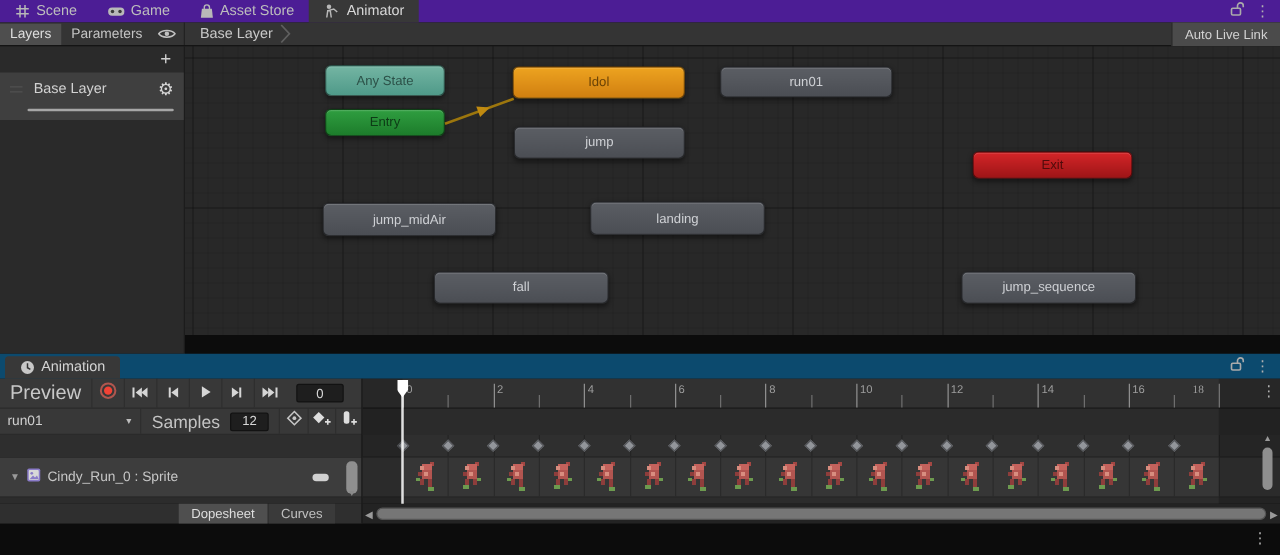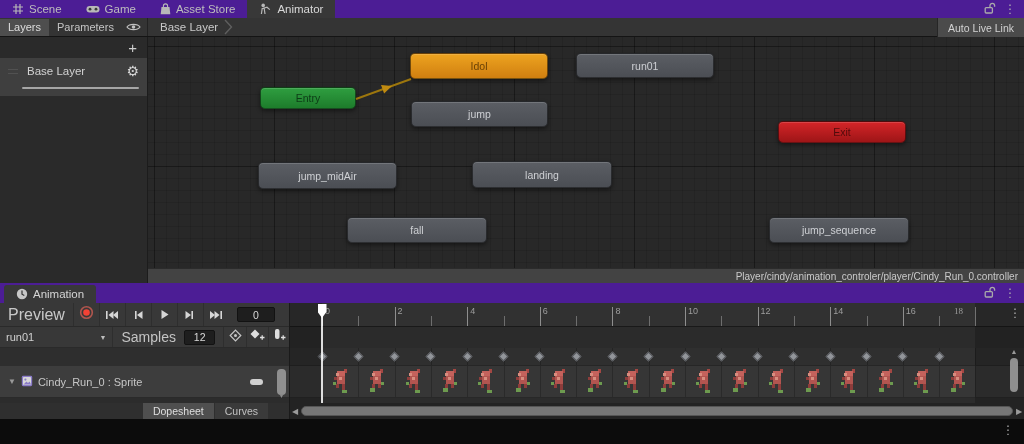--- a/index.html
+++ b/index.html
@@ -49,21 +49,21 @@
   .node{position:absolute;display:flex;align-items:center;justify-content:center;font-size:10.5px;border-radius:5px;
     border:1px solid rgba(0,0,0,.5);box-shadow:0 2px 4px rgba(0,0,0,.45), inset 0 1px 0 rgba(255,255,255,.15);}
   .node-normal{background:linear-gradient(#5b5e64,#4b4e54);color:#ced0d4;}
   .node-any{background:linear-gradient(#74b5a3,#4f9a89);color:#2c5148;}
   .node-default{background:linear-gradient(#eda320,#d07f10);color:#6b4306;}
   .node-entry{background:linear-gradient(#2f9e40,#1d7c2b);color:#0d3b16;}
   .node-exit{background:linear-gradient(#d42528,#9e1517);color:#500b0b;}
   #graph-status{left:148px;top:268px;width:876px;height:15px;background:#434343;display:flex;align-items:center;justify-content:flex-end;padding-right:6px;font-size:10px;color:#cacaca;border-top:1px solid #2b2b2b;}
 
   
-  #anim-tabbar{left:0;top:283px;width:1024px;height:20px;background:#4c1d95;display:flex;align-items:flex-end;}
+  #anim-tabbar{left:0;top:283px;width:1024px;height:20px;background:#0c4a6e;display:flex;align-items:flex-end;}
   #animation-tab{height:18px;margin-left:4px;background:#383838;border-radius:3px 3px 0 0;display:flex;align-items:center;gap:5px;padding:0 12px;font-size:11.5px;color:#d4d4d4;}
   #anim-tabbar .win-icons{align-self:center;}
 
   #anim-row1-left{left:0;top:303px;width:290px;height:24px;background:#383838;display:flex;align-items:center;border-bottom:1px solid #2a2a2a;}
   #preview-btn{font-size:16px;color:#c8c8c8;padding:0 8px;height:100%;display:flex;align-items:center;}
   .t-btn{width:26px;height:100%;display:flex;align-items:center;justify-content:center;border-left:1px solid #2e2e2e;}
   .field{background:#1e1e1e;border:1px solid #121212;border-radius:2px;color:#d8d8d8;font-size:10.5px;display:flex;align-items:center;justify-content:center;}
   #frame-field{width:38px;height:15px;margin-left:8px;}
 
   #ruler{left:290px;top:303px;width:734px;height:24px;background:#313131;border-bottom:1px solid #191919;overflow:hidden;}
@@ -204,37 +204,35 @@
         <span class="drag-handle"></span>
         <span class="layer-name">Base Layer</span>
         <span class="gear">⚙</span>
       </div>
       <div class="weight-slider"></div>
     </div>
   </div>
 
   <div class="abs" id="graph">
     <div id="graph-nodes" style="position:absolute;inset:0;">
+        <div class="node node-any" style="left: 112px; top: 15px; width: 96px; height: 25px;">Any State</div>
         <div class="node node-default" style="left: 262px; top: 16px; width: 138px; height: 26px;">Idol</div>
         <div class="node node-normal" style="left: 428px; top: 16px; width: 138px; height: 25px;">run01</div>
         <div class="node node-entry" style="left: 112px; top: 50px; width: 96px; height: 22px;">Entry</div>
         <div class="node node-normal" style="left: 263px; top: 64px; width: 137px; height: 26px;">jump</div>
         <div class="node node-exit" style="left: 630px; top: 84px; width: 128px; height: 22px;">Exit</div>
         <div class="node node-normal" style="left: 324px; top: 124px; width: 140px; height: 27px;">landing</div>
         <div class="node node-normal" style="left: 110px; top: 125px; width: 139px; height: 27px;">jump_midAir</div>
         <div class="node node-normal" style="left: 199px; top: 180px; width: 140px; height: 26px;">fall</div>
         <div class="node node-normal" style="left: 621px; top: 180px; width: 140px; height: 26px;">jump_sequence</div>
       </div>
     <svg style="position:absolute;left:200px;top:29px;z-index:2;" width="72" height="44">
       <line x1="8" y1="33" x2="63" y2="13" stroke="#9c760d" stroke-width="2"></line>
       <polygon points="-1,-4.5 9,0 -1,4.5" fill="#c08a10" transform="translate(35.5,23) rotate(-20)"></polygon>
     </svg>
-  </div>
-  <div class="abs" id="graph-status">
-    <span>Player/cindy/animation_controler/player/Cindy_Run_0.controller</span>
   </div>
 
   <div class="abs" id="anim-tabbar">
     <div id="animation-tab">
       <span class="tab-icon">
           <svg width="12" height="12" viewBox="0 0 12 12">
             <circle cx="6" cy="6" r="5.2" fill="#c8c8c8"></circle>
             <path d="M6 2.6v3.6l2.3 1.3" stroke="#343434" stroke-width="1.2" fill="none"></path>
           </svg>
         </span>

